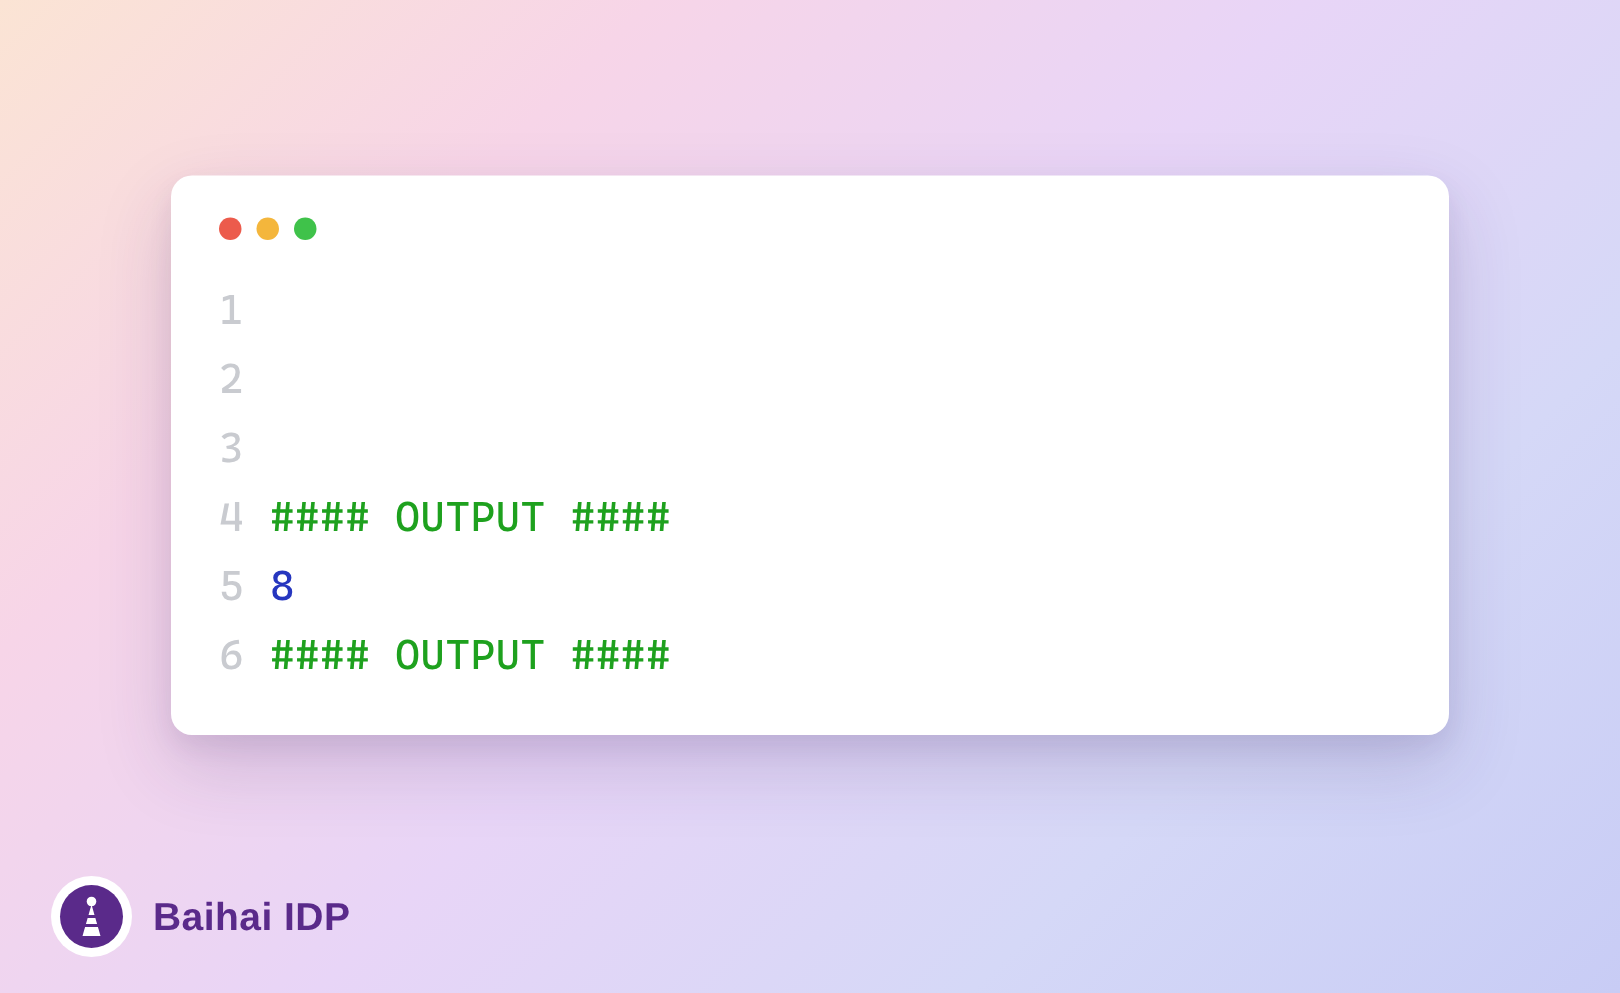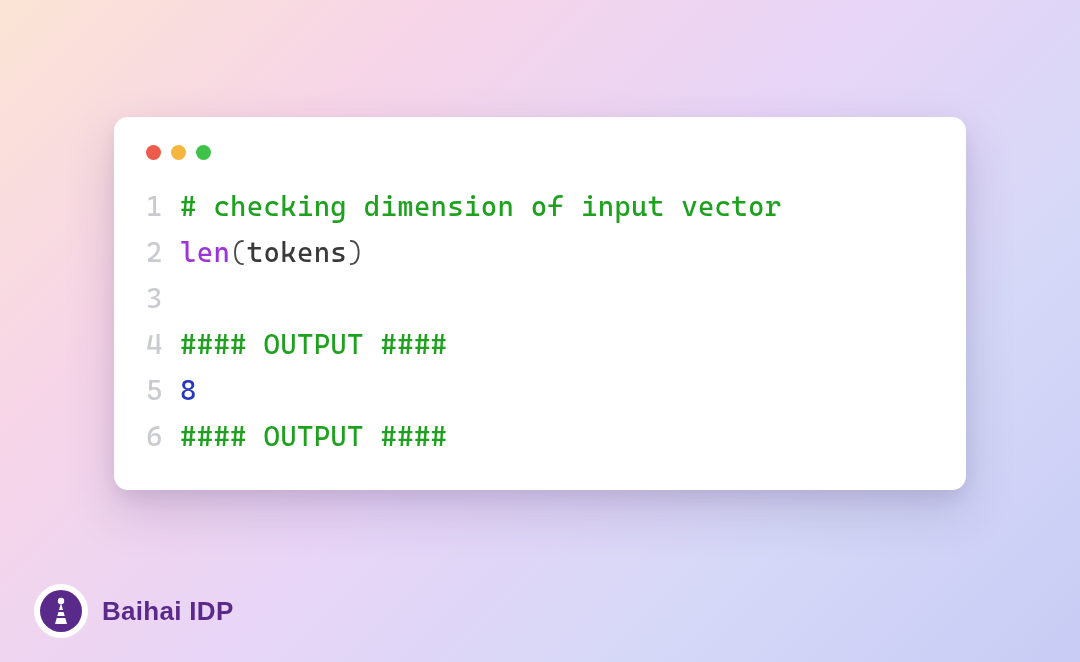--- a/index.html
+++ b/index.html
@@ -129,25 +129,23 @@
 <div class="code-window">
   <div class="traffic-lights">
     <div class="traffic-light tl-red"></div>
     <div class="traffic-light tl-yellow"></div>
     <div class="traffic-light tl-green"></div>
   </div>
   <div class="code-area" id="code-area">
 
   <div class="code-line">
         <span class="line-number">1</span>
-        <span class="line-content"><span class="tok-comment"># checking dimension of input vector</span></span>
       </div>
       <div class="code-line">
         <span class="line-number">2</span>
-        <span class="line-content"><span class="tok-builtin">len</span><span class="tok-punct">(</span><span class="tok-ident">tokens</span><span class="tok-punct">)</span></span>
       </div>
       <div class="code-line">
         <span class="line-number">3</span>
         <span class="line-content"></span>
       </div>
       <div class="code-line">
         <span class="line-number">4</span>
         <span class="line-content"><span class="tok-comment">#### OUTPUT ####</span></span>
       </div>
       <div class="code-line">

